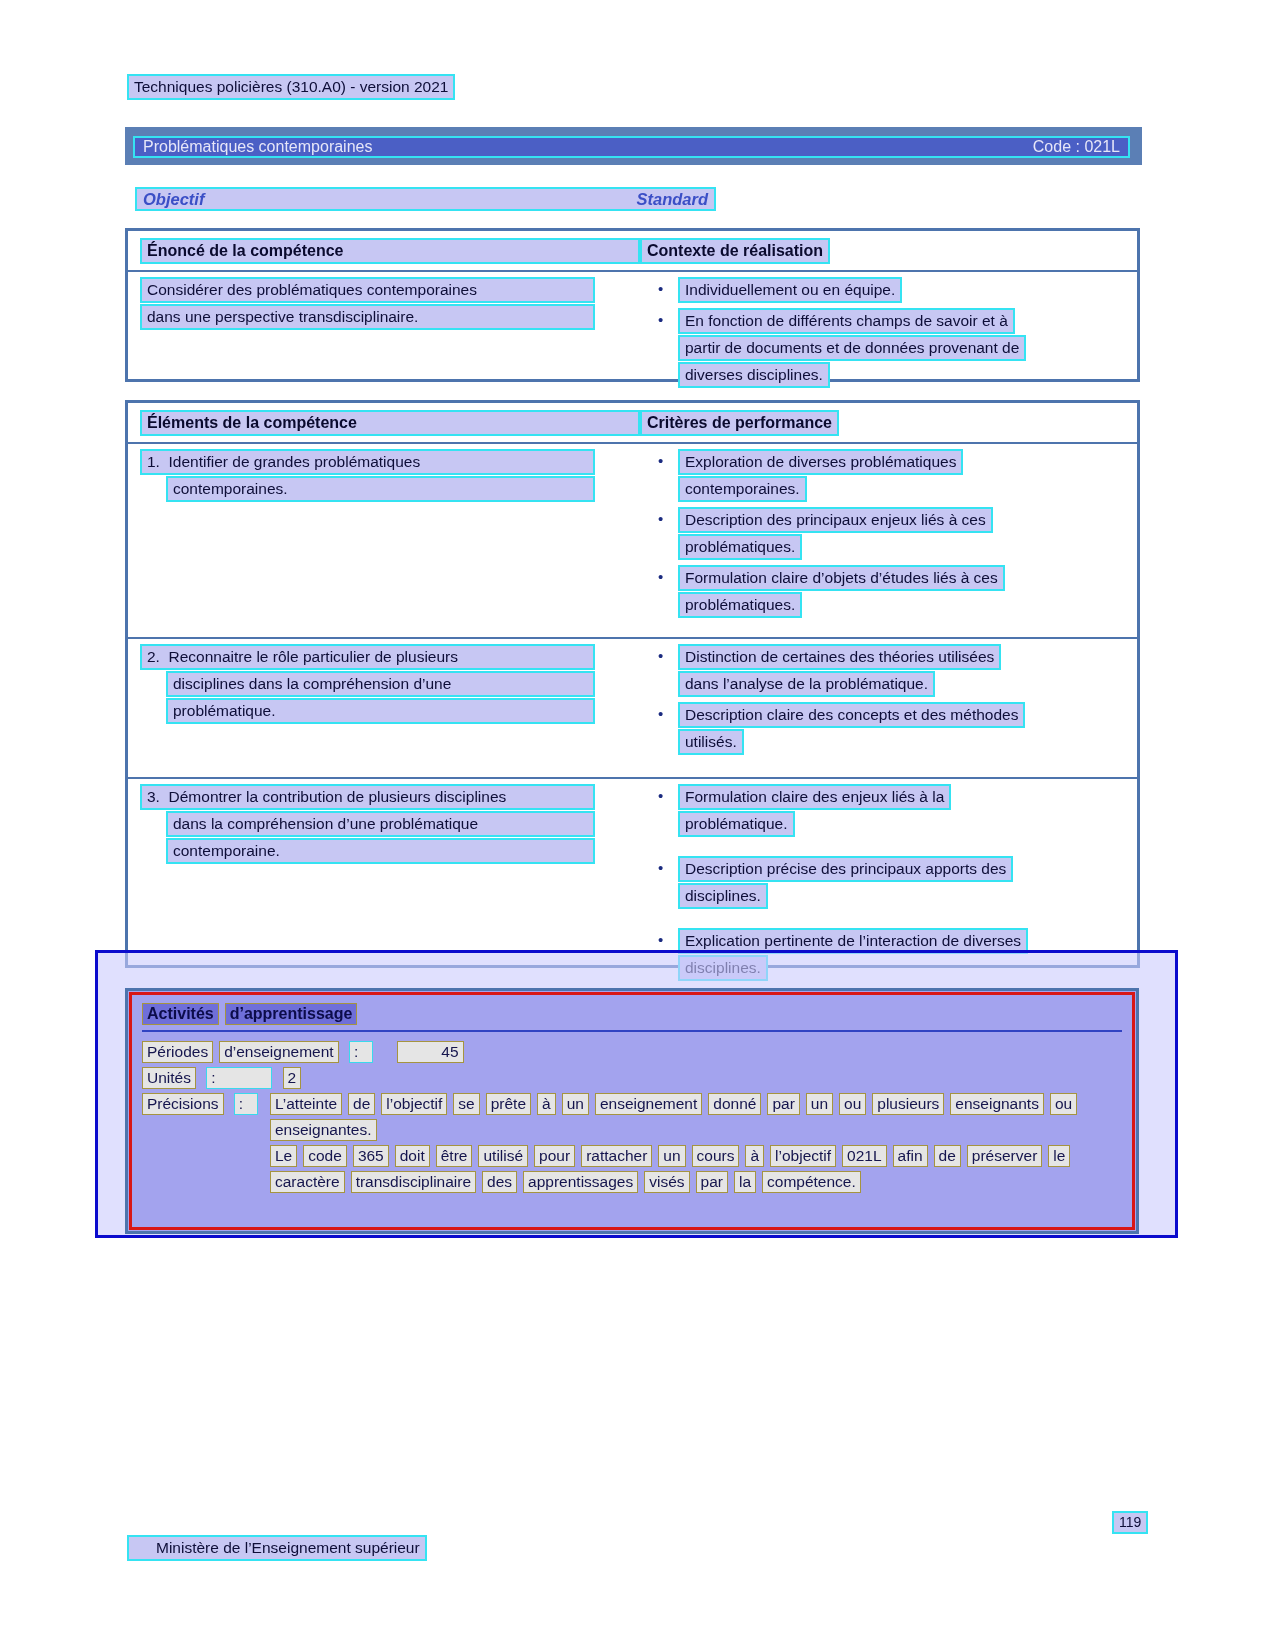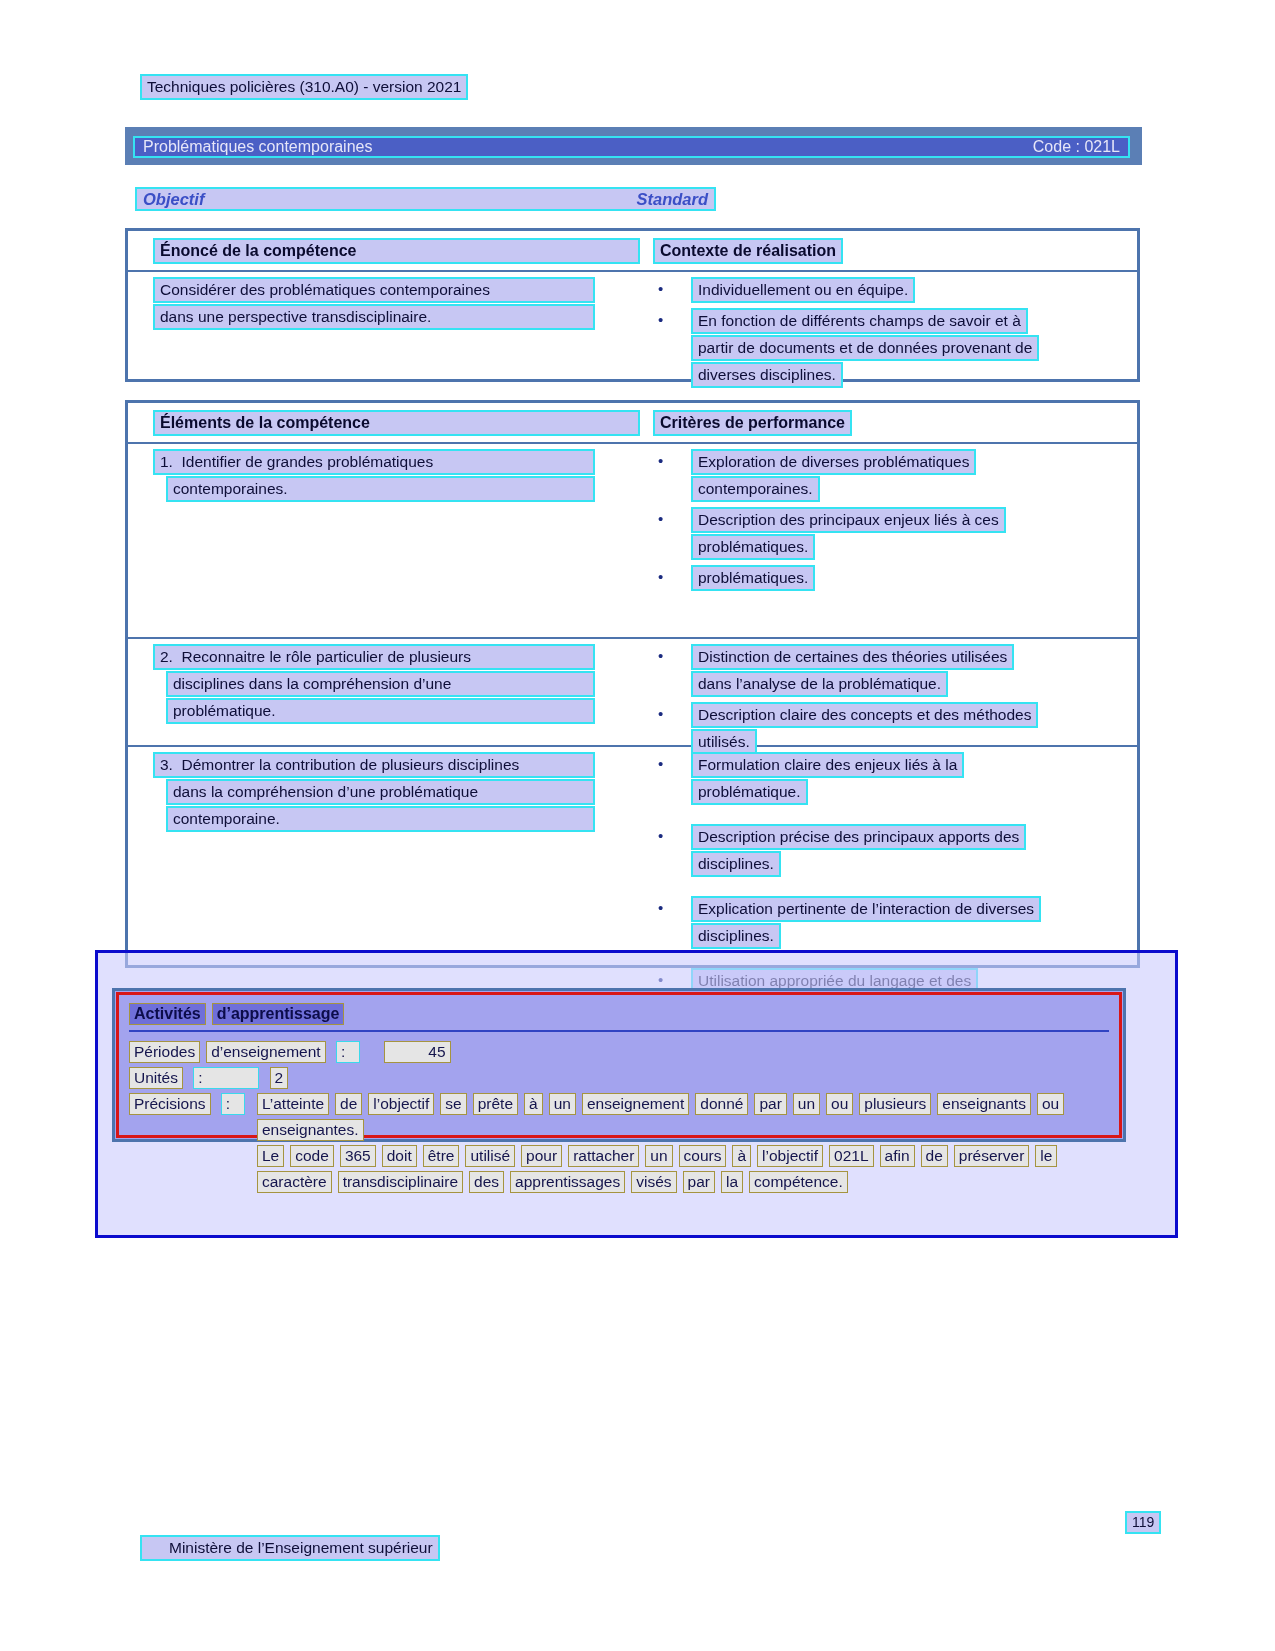--- a/index.html
+++ b/index.html
@@ -5,21 +5,20 @@
   html,body { margin:0; padding:0; background:#ffffff; }
   .page {
     position:relative; width:1275px; height:1651px; background:#ffffff;
     font-family:"Liberation Sans", sans-serif; color:#0e0e38; overflow:hidden;
   }
   
   .hl {
     background:#c7c7f3; border:2px solid #35e3f2; padding:1px 5px;
     line-height:20px; font-size:15.5px; margin-bottom:1px; color:#0e0e38;
     box-sizing:border-box;
-    margin-left:13px;
   }
   .hl.fit  { display:table; }
   .hl.full { display:block; }
   .indent  { margin-left:26px; }
 
   .top-label { position:absolute; left:127px; top:74px; }
 
   .header-band { position:absolute; left:125px; top:127px; width:1017px; height:38px; background:#5b7fb5; }
   .header-sel {
     position:absolute; left:8px; top:9px; right:12px; height:22px;
@@ -46,40 +45,40 @@
   .t-head .c1 { width:512px; padding-left:12px; box-sizing:border-box; }
   .t-head .c2 { flex:1; }
   .head-hl { font-weight:bold; font-size:16px; color:#0a0a2e; }
   .c1 .head-hl { display:block; }
   .c2 .head-hl { display:table; }
 
   .t-row { display:flex; padding-top:5px; box-sizing:border-box; }
   .t-row + .t-row { border-top:2px solid #4d74ad; }
   .cell-l { width:512px; padding-left:12px; padding-right:45px; box-sizing:border-box; }
   .cell-r { flex:1; }
-  #t2r1 { height:193px; } #t2r2 { height:108px; } #t2r3 { height:253px; }
+  #t2r1 { height:193px; } #t2r2 { height:140px; } #t2r3 { height:253px; }
   #table1 .t-body { height:106px; }
 
   .crit { display:flex; margin-bottom:4px; }
   .gap-lg .crit { margin-bottom:18px; }
   .bullet { flex:none; width:38px; padding-left:18px; box-sizing:border-box;
             color:#1b2b80; font-size:15px; line-height:24px; }
   .bullet::before { content:"•"; }
   .crit-lines { min-width:0; }
 
   
   .overlay {
     position:absolute; left:95px; top:950px; width:1083px; height:288px;
     background:rgba(203,203,253,0.6); border:3px solid #0b0bcd;
     box-sizing:border-box; z-index:5;
   }
 
   
   .activities {
-    position:absolute; left:112px; top:988px; width:1014px; height:154px;
+    position:absolute; left:125px; top:988px; width:1014px; height:246px;
     border:3px solid #4d74ad; background:#a3a3ee; box-sizing:border-box; z-index:6;
   }
   .red-wrap { position:absolute; inset:1px; border:3px solid #d81616; padding:8px 10px 4px 10px; box-sizing:border-box; }
   .act-title { font-weight:bold; font-size:16px; color:#12125a; padding-bottom:5px;
                border-bottom:2px solid #3143c2; margin-bottom:7px; }
   .act-line { font-size:15.5px; line-height:26px; white-space:nowrap; }
   .wbox { display:inline-block; background:#e5e5e5; border:1px solid #a59440;
           padding:0 4px; margin-right:6px; line-height:20px; color:#15154d; box-sizing:border-box; }
   .act-title .wbox { background:#6f6fd9; color:#0c0c4a; }
   .colon-sm { min-width:24px; border-color:#3ad9ec; }
@@ -169,20 +168,21 @@
         <div class="crit">
           <span class="bullet"></span>
           <div class="crit-lines">
             <span class="hl fit">Description des principaux enjeux liés à ces</span>
             <span class="hl fit">problématiques.</span>
           </div>
         </div>
         <div class="crit">
           <span class="bullet"></span>
           <div class="crit-lines">
+            <span class="hl fit">Formulation claire d’objets d’études liés à ces</span>
             <span class="hl fit">problématiques.</span>
           </div>
         </div>
       </div>
     </div>
 
     <div class="t-row" id="t2r2">
       <div class="cell-l">
         <span class="hl full">2.&nbsp; Reconnaitre le rôle particulier de plusieurs</span>
         <span class="hl full indent">disciplines dans la compréhension d’une</span>

